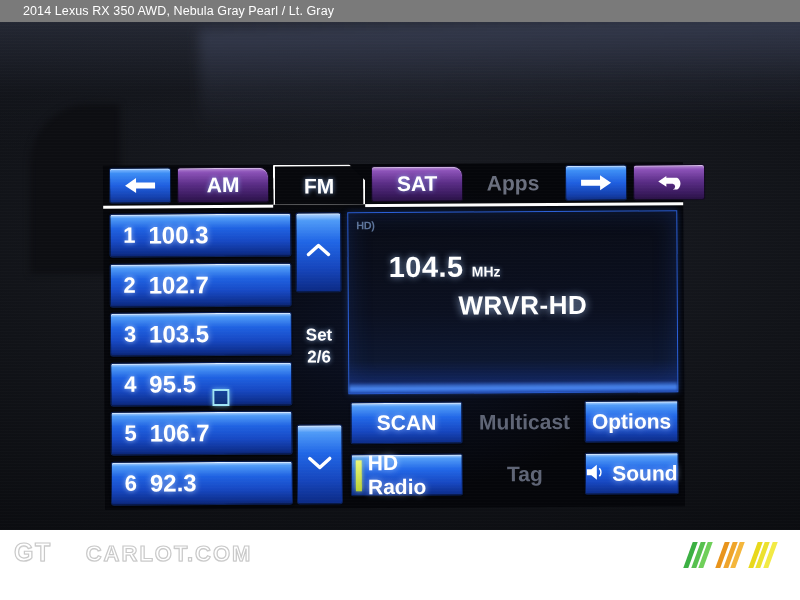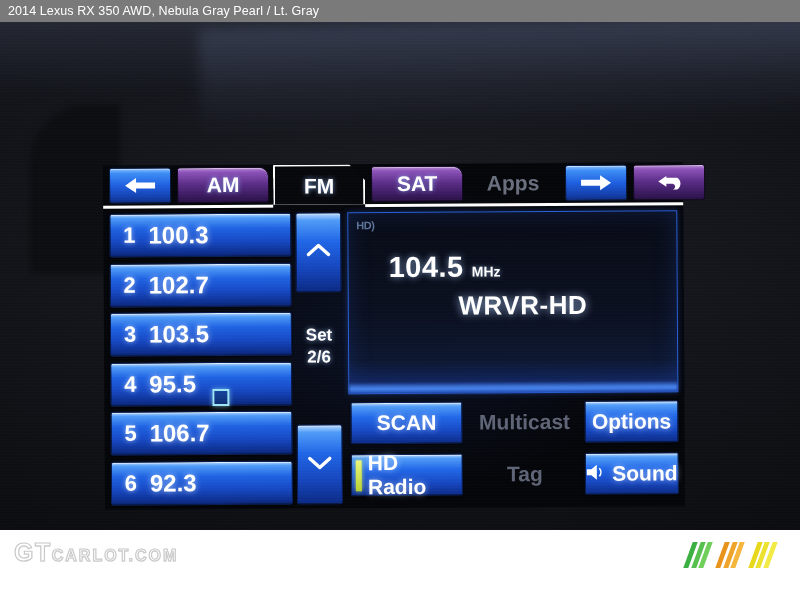--- a/index.html
+++ b/index.html
@@ -8,21 +8,21 @@
     width:800px; height:600px;
     font-family:"Liberation Sans", sans-serif;
     background:#ffffff; overflow:hidden;
   }
   #page { position:relative; width:800px; height:600px; }
 
   
   .topbar {
     position:absolute; left:0; top:0; width:800px; height:22px;
     background:#7a7a7a; color:#ffffff;
-    font-size:12.5px; line-height:22px; padding-left:8px;
+    font-size:12.5px; line-height:22px; padding-left:23px;
     white-space:nowrap; letter-spacing:.1px;
   }
 
   
   .photo {
     position:absolute; left:0; top:22px; width:800px; height:508px;
     background:
       radial-gradient(115% 85% at 50% 42%, #1b1d24 0%, #111318 48%, #08090c 100%),
       #0a0b0e;
     overflow:hidden;
@@ -222,21 +222,21 @@
   .wm {
     position:absolute; left:0; top:530px; width:800px; height:46px;
     background:#ffffff;
   }
   .wm-text {
     position:absolute; left:14px; top:8px;
     font-size:25px; font-weight:bold; letter-spacing:1.5px;
     color:#ffffff; -webkit-text-stroke:1.2px #c9c9c9;
     text-shadow:0 1px 0 #e8e8e8;
   }
-  .wm-text .sm { font-size:16px; letter-spacing:2px; }
+  .wm-text .sm { font-size:22px; letter-spacing:2px;margin-left:34px; }
   .wm-logo {
     position:absolute; right:20px; top:12px; width:92px; height:26px;
     display:flex; gap:5px; transform:skewX(-20deg);
   }
   .wm-grp { display:flex; gap:2.5px; width:28px; }
   .wm-bar { width:5px; height:26px; }
 
   
   .footer {
     position:absolute; left:0; top:576px; width:800px; height:24px;

